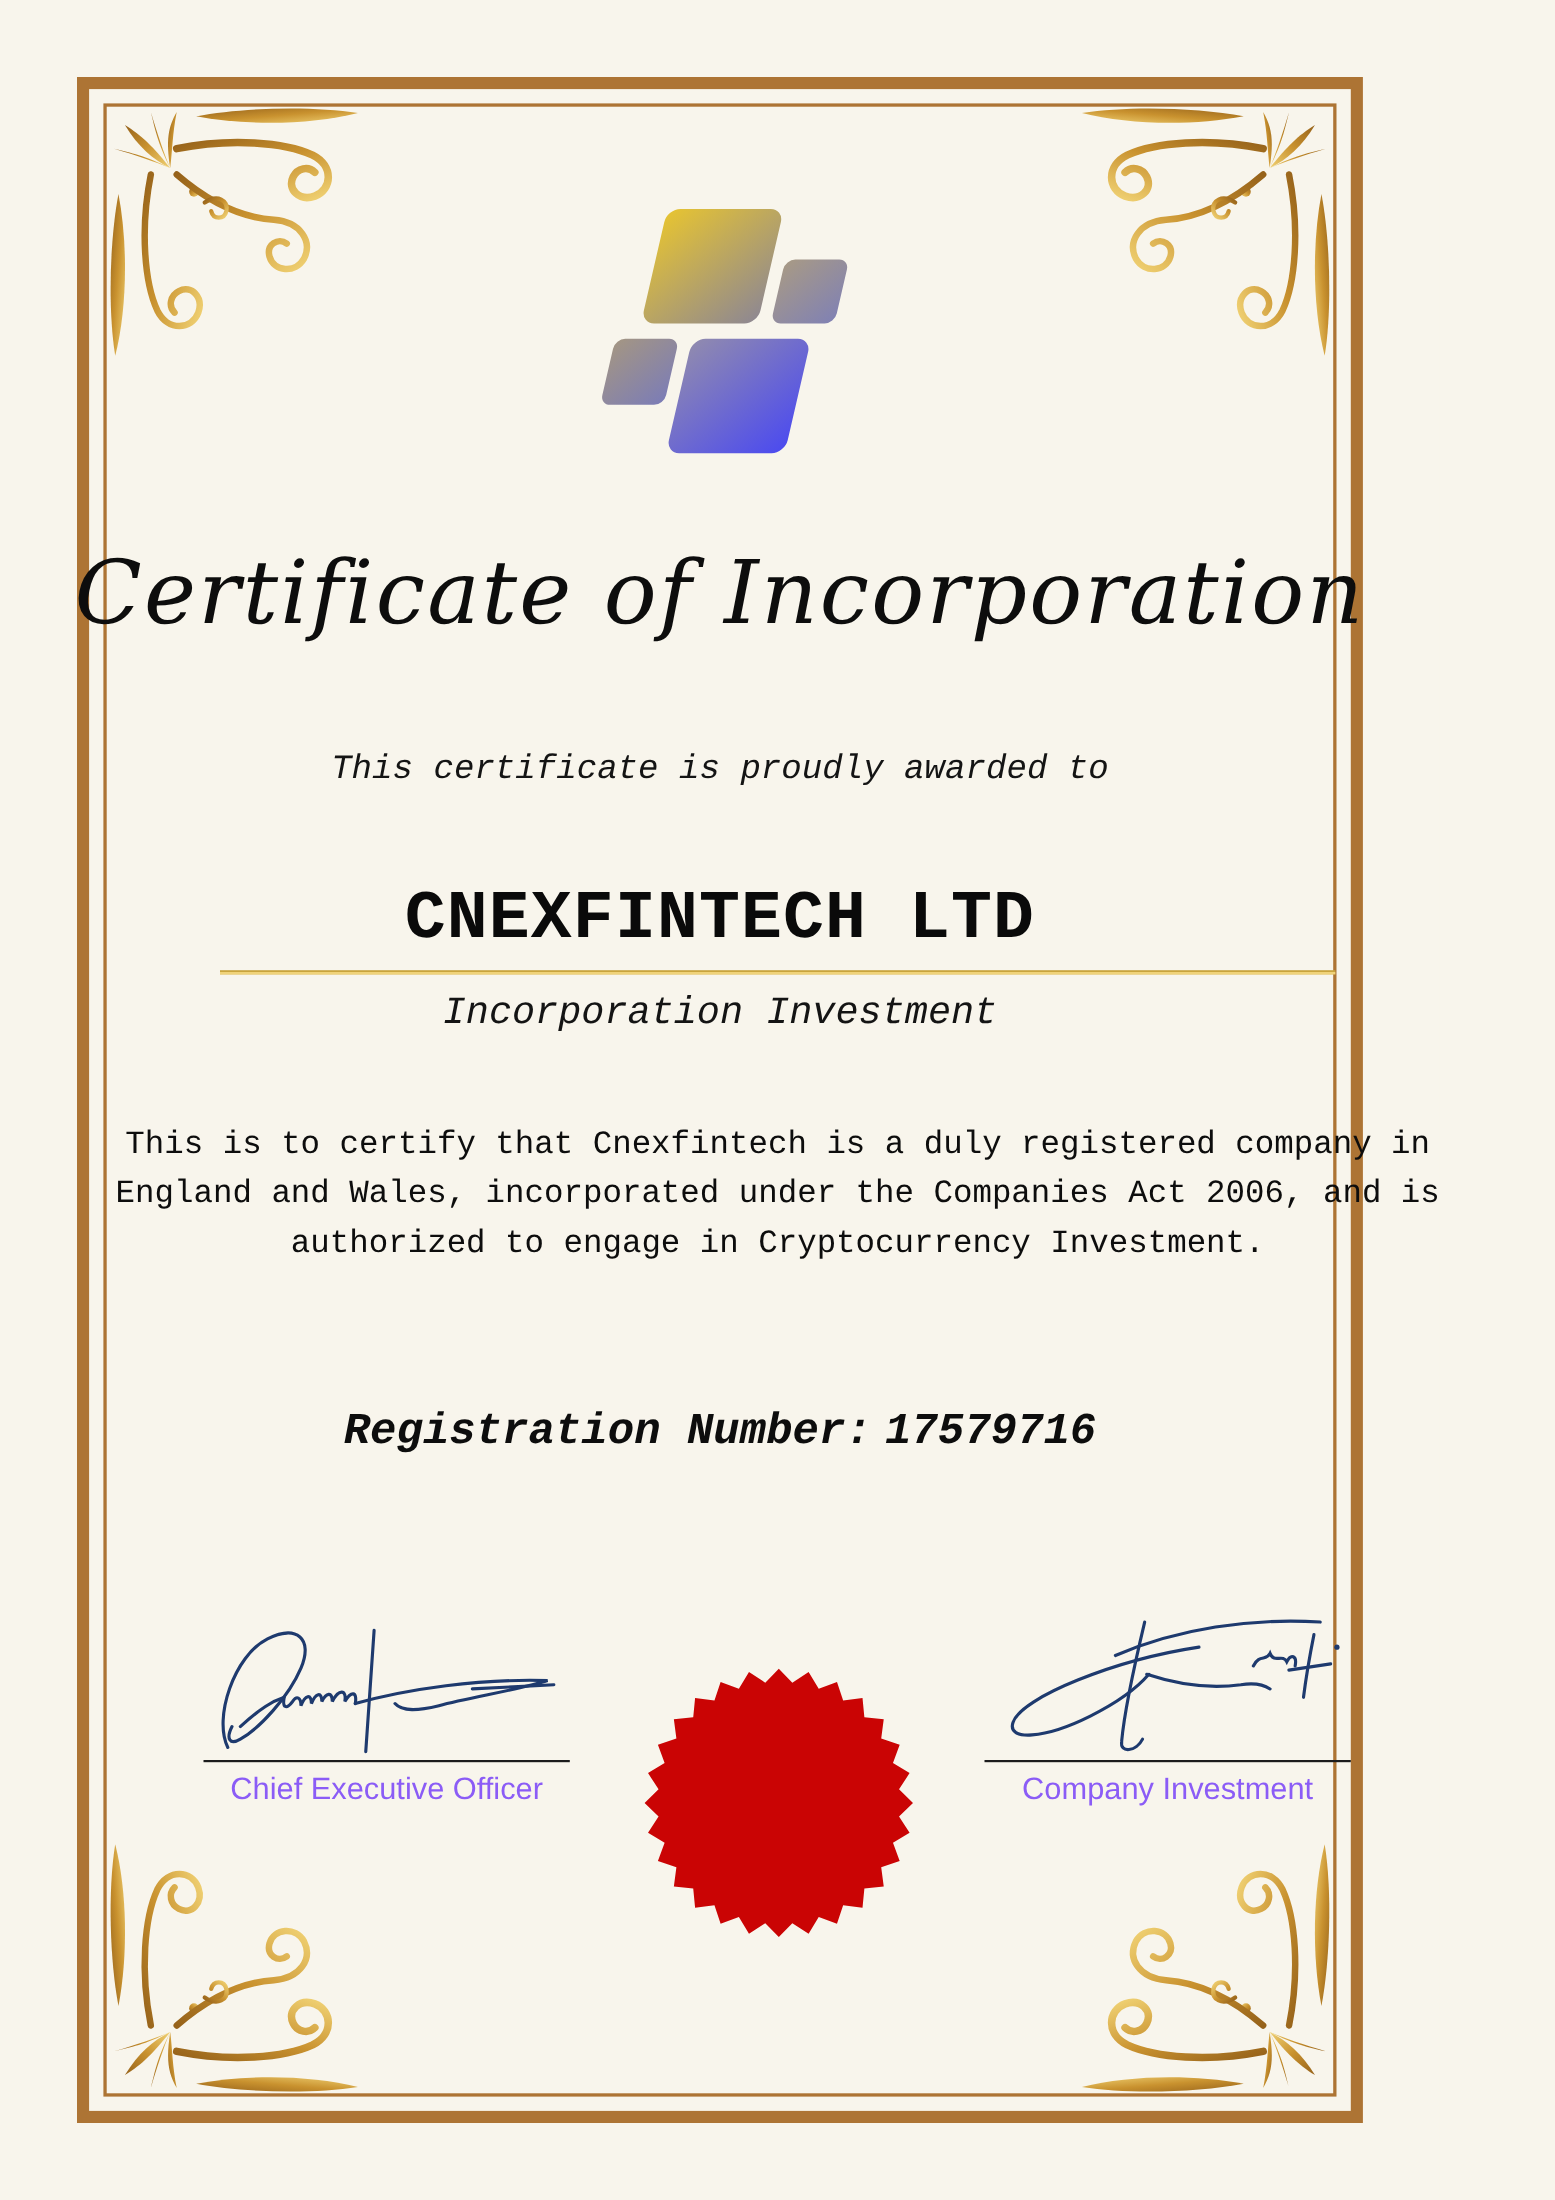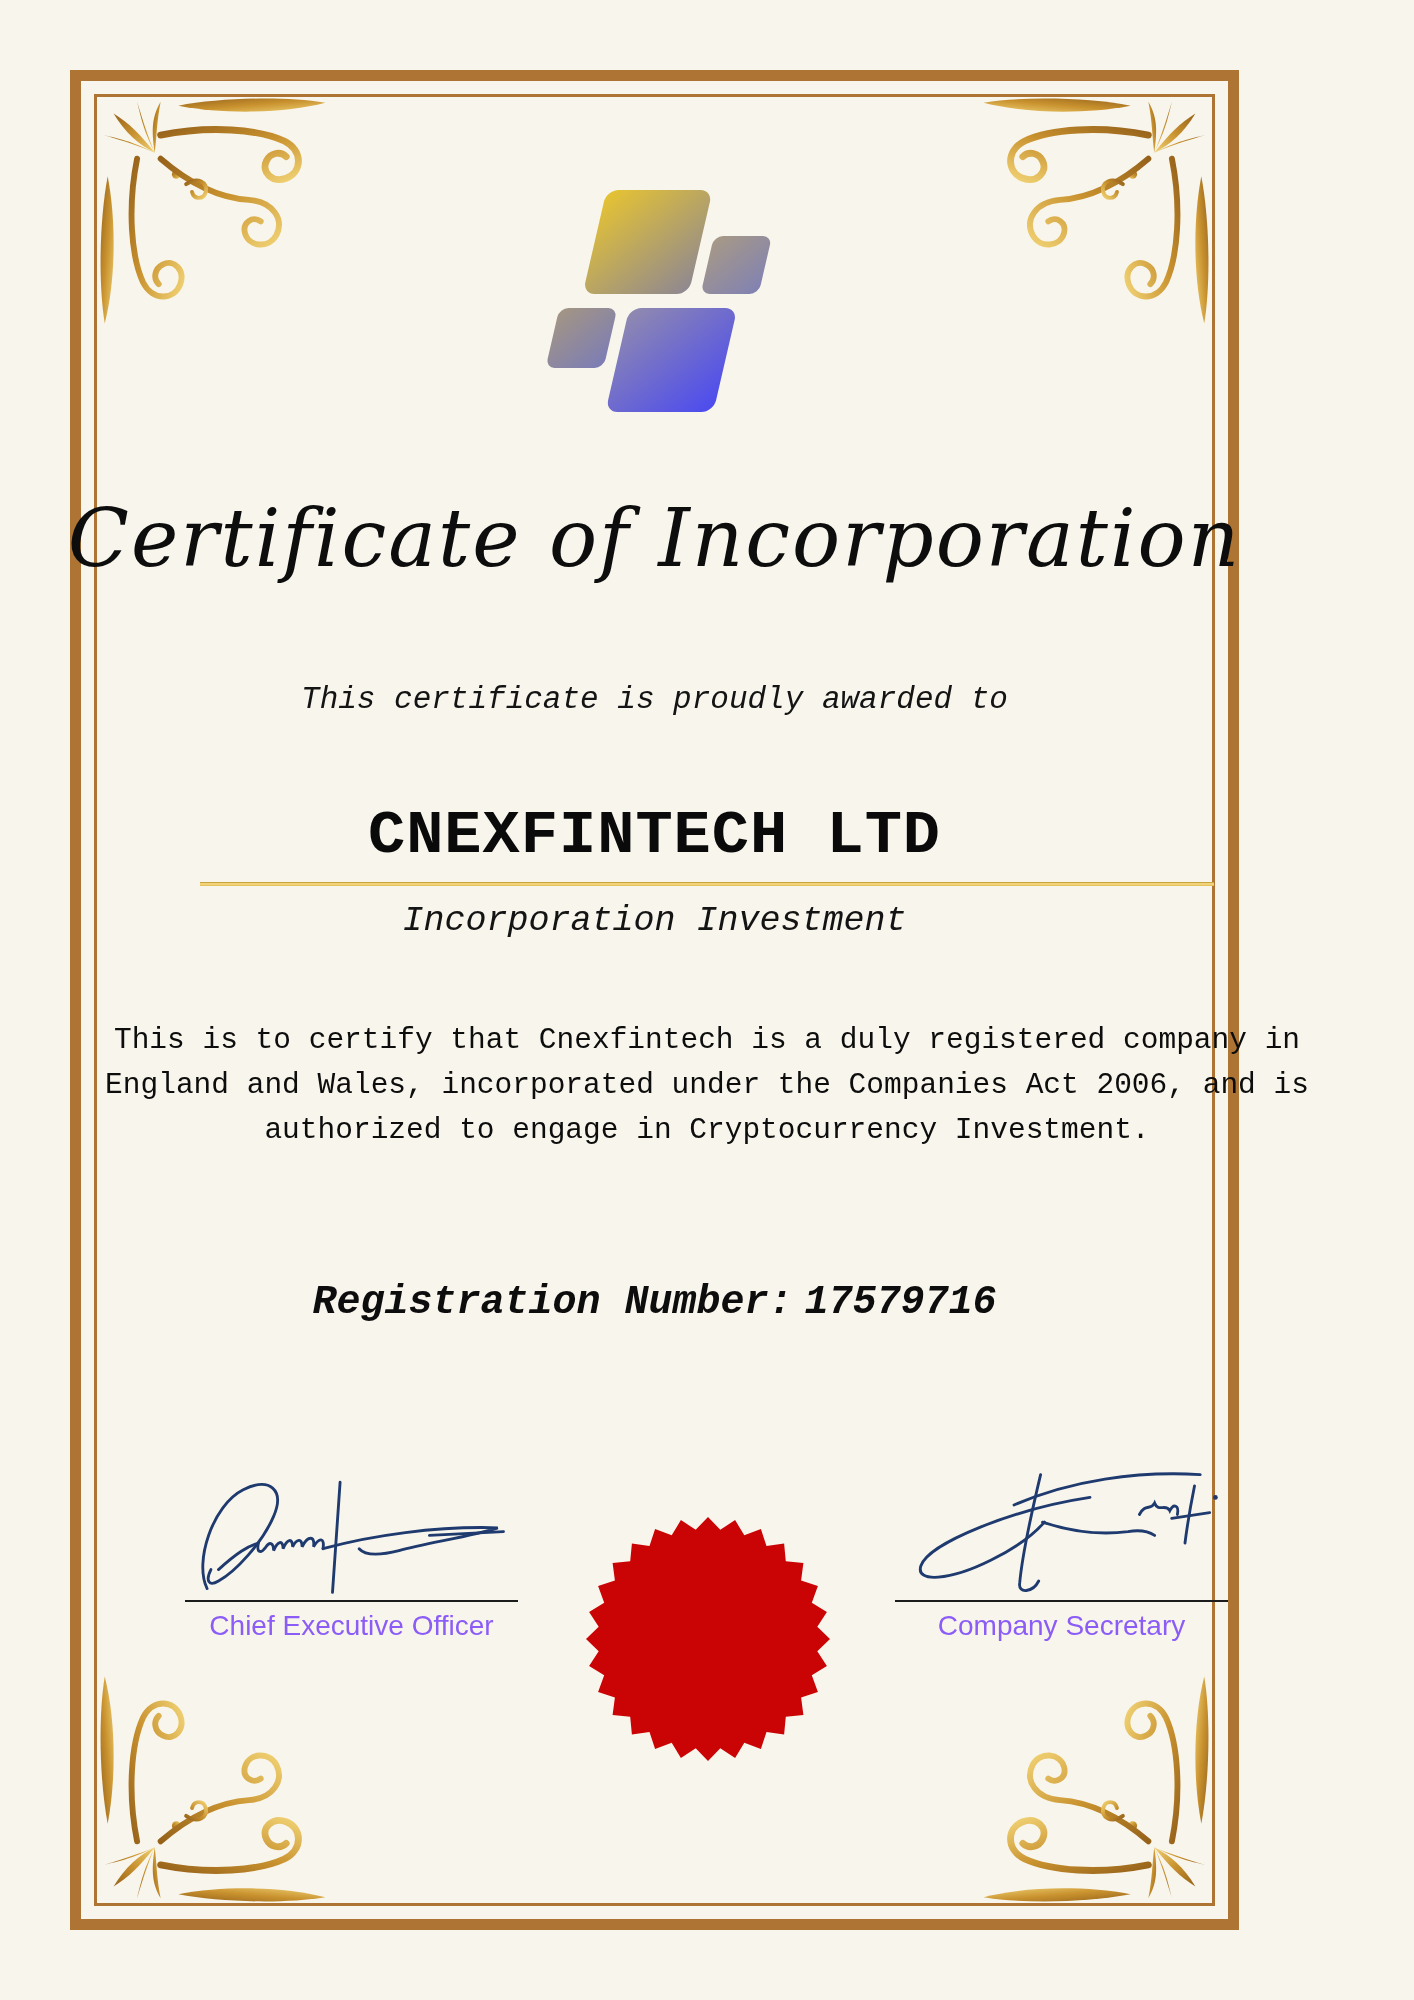--- a/index.html
+++ b/index.html
@@ -243,16 +243,16 @@
         <path d="M148,28 C138,70 128,120 126,142 C124,154 140,152 146,140"></path>
         <path d="M120,60 C180,34 250,24 316,28"></path>
         <path d="M150,78 C180,88 210,92 240,88 C252,86 262,88 268,92"></path>
         <path d="M252,70 C258,58 264,66 268,58 C272,68 280,58 284,66 C288,58 294,60 292,70"></path>
         <path d="M310,40 C306,60 302,84 300,100"></path>
         <path d="M286,74 L326,68"></path>
         <circle cx="332" cy="52" r="2.5" fill="#1e3a6e" stroke="none"></circle>
       </g>
     </svg>
     <div class="sig-line"></div>
-    <div class="sig-role">Company Secretary</div>
+    <div class="sig-role">Company Investment</div>
   </div>
 
 </div>
 
 </body></html>

